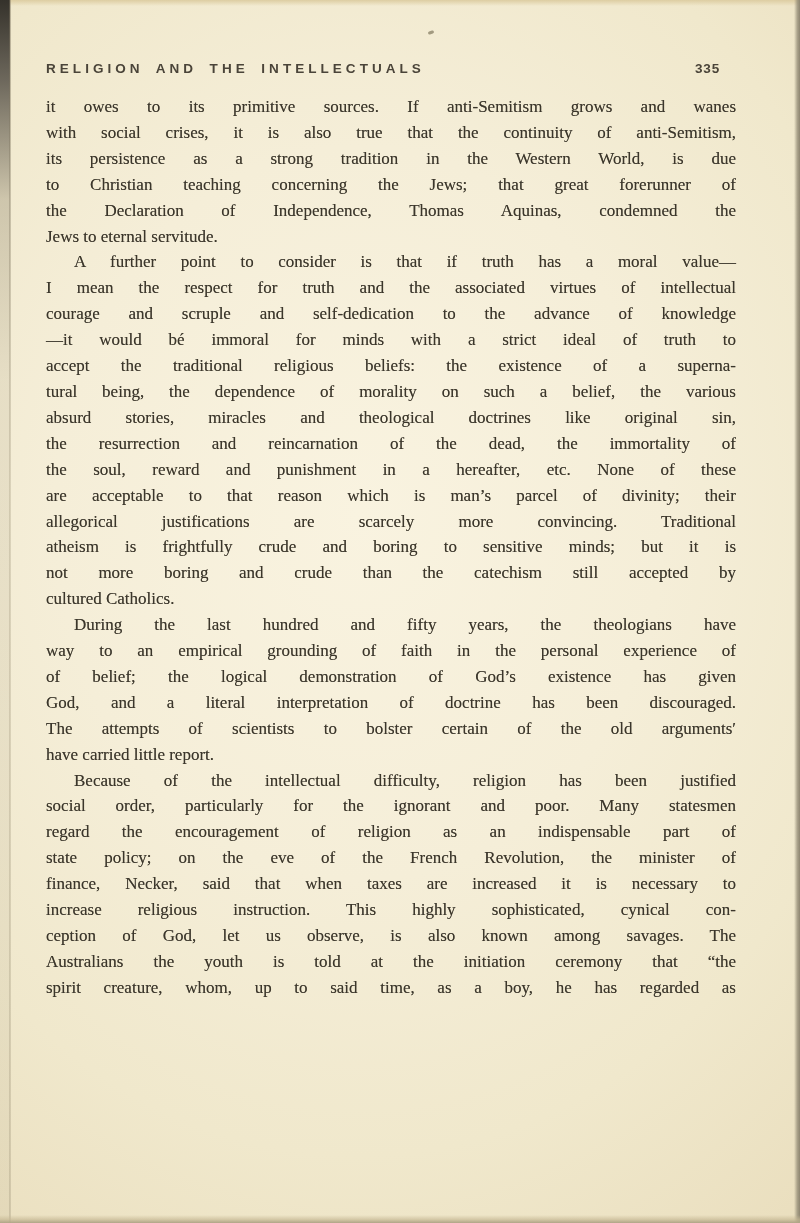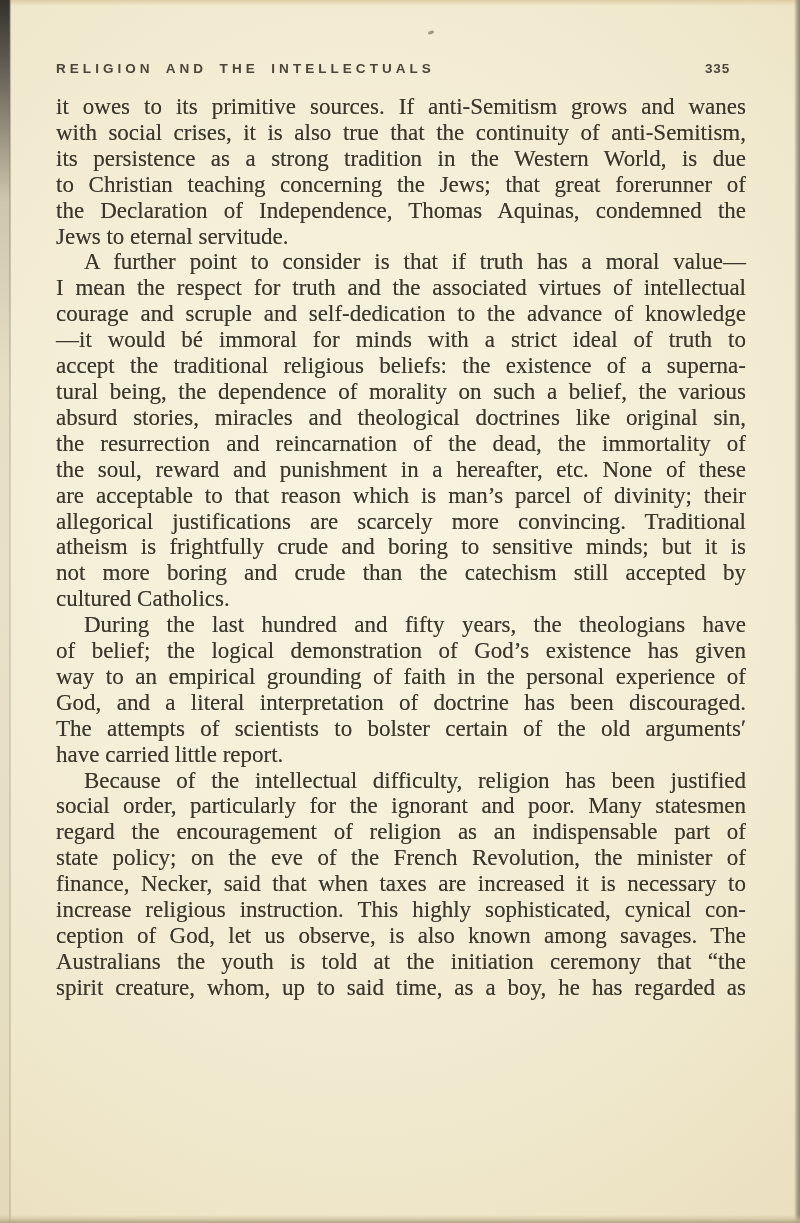--- a/index.html
+++ b/index.html
@@ -48,21 +48,21 @@
     position: absolute;
     left: 428px; top: 31px;
     width: 6px; height: 3px;
     background: #a29a80;
     border-radius: 2px;
     transform: rotate(-18deg);
   }
   
   .content {
     position: absolute;
-    left: 56px;
+    left: 46px;
     top: 61px;
     width: 690px;
   }
   .running-head {
     display: flex;
     justify-content: space-between;
     align-items: baseline;
     font-family: "Liberation Sans", sans-serif;
     font-weight: 700;
     font-size: 13.5px;
@@ -70,21 +70,21 @@
     letter-spacing: 0.30em;
     word-spacing: 0.35em;
   }
   .head-page {
     letter-spacing: 0.06em;
     padding-right: 16px;
     flex: none;
   }
   .page-text {
     margin-top: 18px;
-    font-size: 23px;
+    font-size: 17px;
     line-height: 25.9px;
     color: #3b362b;
     text-shadow: 0 0 0.5px rgba(59,54,43,0.55);
   }
   .paragraph { margin: 0; }
   .line {
     text-align: justify;
     text-align-last: justify;
     white-space: normal;
   }
@@ -127,22 +127,22 @@
           <div class="line">the resurrection and reincarnation of the dead, the immortality of</div>
           <div class="line">the soul, reward and punishment in a hereafter, etc. None of these</div>
           <div class="line">are acceptable to that reason which is man’s parcel of divinity; their</div>
           <div class="line">allegorical justifications are scarcely more convincing. Traditional</div>
           <div class="line">atheism is frightfully crude and boring to sensitive minds; but it is</div>
           <div class="line">not more boring and crude than the catechism still accepted by</div>
           <div class="line last-left">cultured Catholics.</div>
         </div>
         <div class="paragraph">
           <div class="line indent">During the last hundred and fifty years, the theologians have</div>
+          <div class="line">way to an empirical grounding of faith in the personal experience of</div>
           <div class="line">of belief; the logical demonstration of God’s existence has given</div>
-          <div class="line">way to an empirical grounding of faith in the personal experience of</div>
           <div class="line">God, and a literal interpretation of doctrine has been discouraged.</div>
           <div class="line">The attempts of scientists to bolster certain of the old argumentsʹ</div>
           <div class="line last-left">have carried little report.</div>
         </div>
         <div class="paragraph">
           <div class="line indent">Because of the intellectual difficulty, religion has been justified</div>
           <div class="line">social order, particularly for the ignorant and poor. Many statesmen</div>
           <div class="line">regard the encouragement of religion as an indispensable part of</div>
           <div class="line">state policy; on the eve of the French Revolution, the minister of</div>
           <div class="line">finance, Necker, said that when taxes are increased it is necessary to</div>

